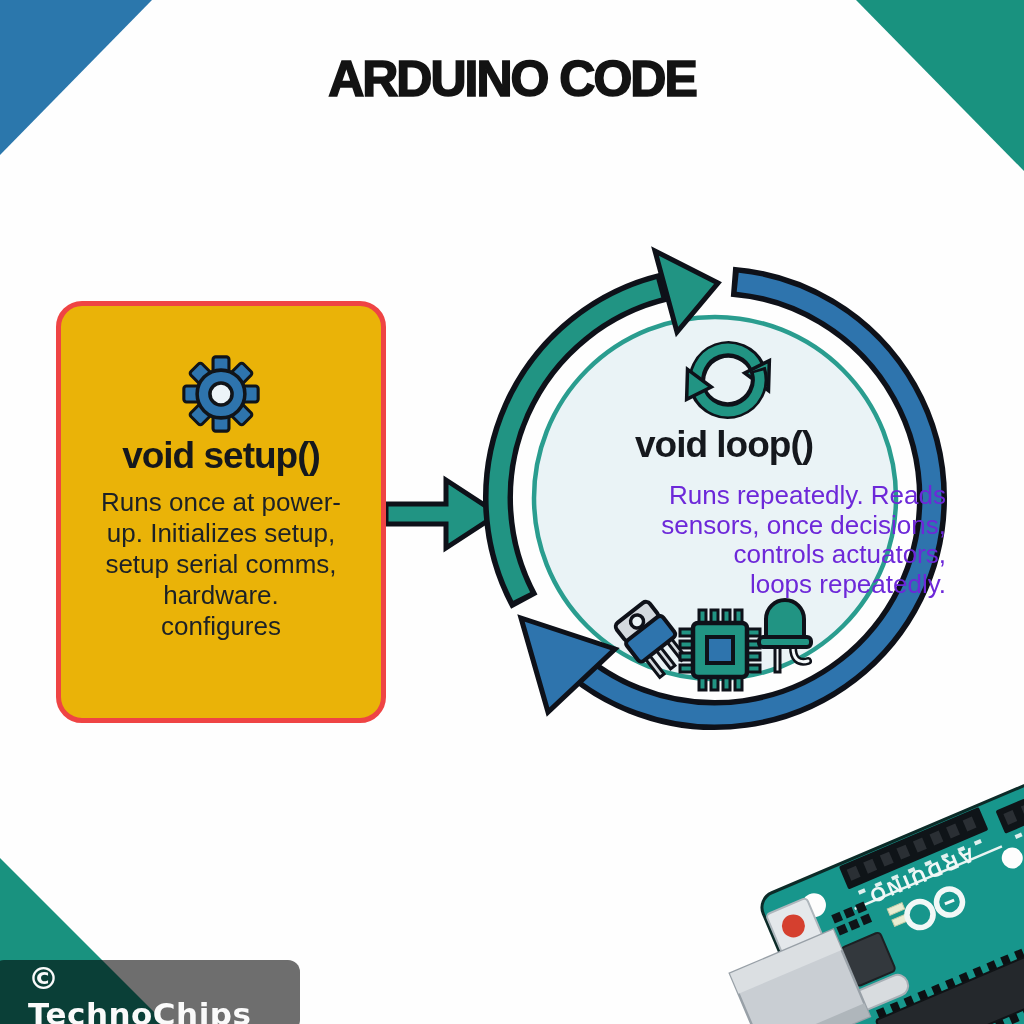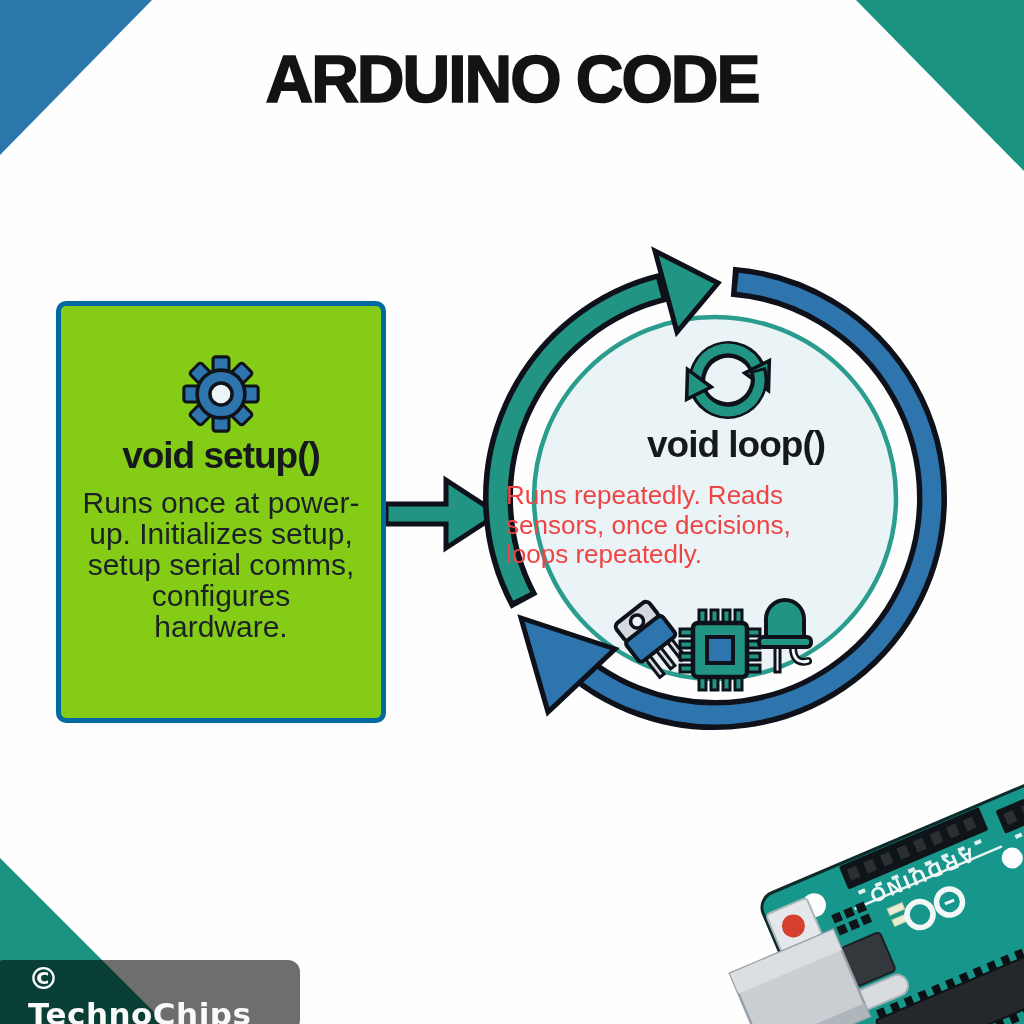--- a/index.html
+++ b/index.html
@@ -10,38 +10,38 @@
   .tri{position:absolute;}
   .tri-tl{left:0;top:0;width:152px;height:155px;background:#2B77AC;
           clip-path:polygon(0 0,100% 0,0 100%);}
   .tri-tr{right:0;top:0;width:168px;height:171px;background:#19927F;
           clip-path:polygon(0 0,100% 0,100% 100%);}
   .tri-bl{left:0;bottom:0;width:166px;height:166px;background:#19927F;
           clip-path:polygon(0 0,0 100%,100% 100%);}
 
   
   .title{position:absolute;left:0;top:44px;width:100%;text-align:center;
-         font-weight:700;font-size:66px;line-height:70px;letter-spacing:-2px;
+         font-weight:700;font-size:50px;line-height:70px;letter-spacing:-2px;
          color:#131313;-webkit-text-stroke:1.6px #131313;}
 
   
   .card{position:absolute;left:56px;top:301px;width:330px;height:422px;
-        background:#84cc16;border:5px solid #0369a1;border-radius:10px;box-sizing:border-box;}
+        background:#eab308;border:5px solid #ef4444;border-radius:26px;box-sizing:border-box;}
   .card-gear{position:absolute;left:50%;top:42px;margin-left:-46px;width:92px;height:92px;}
   .card-heading{position:absolute;left:0;top:129px;width:100%;text-align:center;
         font-size:37px;font-weight:700;letter-spacing:-1px;color:#15181D;}
   .card-lines{position:absolute;left:-12px;top:181px;width:344px;text-align:center;
-        font-size:30px;line-height:31px;color:#1C2127;}
+        font-size:26px;line-height:31px;color:#1C2127;}
   .card-lines div{white-space:nowrap;}
 
   
-  .loop-heading{position:absolute;left:536px;top:424px;width:400px;text-align:center;
+  .loop-heading{position:absolute;left:524px;top:424px;width:400px;text-align:center;
         font-size:37px;font-weight:700;letter-spacing:-1px;color:#15181D;}
-  .loop-lines{position:absolute;left:506px;top:481px;width:440px;text-align:left;
-        font-size:26px;line-height:29.5px;color:#ef4444;}
+  .loop-lines{position:absolute;left:506px;top:481px;width:440px;text-align:right;
+        font-size:26px;line-height:29.5px;color:#6d28d9;}
   .loop-lines div{white-space:nowrap;}
 
   .abs-svg{position:absolute;}
 
   
   .watermark{position:absolute;left:-8px;top:960px;width:308px;height:72px;
         background:rgba(0,0,0,0.57);border-radius:12px;display:flex;align-items:center;
         padding-left:36px;box-sizing:border-box;color:#FAFAFA;font-weight:700;font-size:31px;
         word-spacing:10px;letter-spacing:0.5px;
         font-family:"DejaVu Sans","Liberation Sans",sans-serif;}
@@ -74,22 +74,22 @@
         </g>
         <circle r="27" fill="#2E74AD" stroke="#101419" stroke-width="4"></circle>
         <circle r="12.5" fill="#ECF4F8" stroke="#101419" stroke-width="4"></circle>
       </g>
     </svg>
     <div class="card-heading">void setup()</div>
     <div class="card-lines">
       <div>Runs once at power-</div>
       <div>up. Initializes setup,</div>
       <div>setup serial comms,</div>
+      <div>hardware.</div>
       <div>configures</div>
-      <div>hardware.</div>
     </div>
   </div>
 
   <svg class="abs-svg" style="left:386px;top:469px;" width="120" height="90" viewBox="0 0 120 90">
     <path d="M 0 35 L 60 35 L 60 11 L 112 45 L 60 79 L 60 55 L 0 55 Z" fill="#219483" stroke="#0E1119" stroke-width="5" stroke-linejoin="miter"></path>
   </svg>
 
   <svg class="abs-svg" style="left:455px;top:235px;" width="560" height="560" viewBox="0 0 560 560">
 
     <circle cx="260" cy="263" r="181" fill="#EAF3F6" stroke="#2A9D8F" stroke-width="4.5"></circle>
@@ -157,20 +157,21 @@
       <path d="M 8 12 c 0 11 5 17 15 14" fill="none" stroke="#F4F8FA" stroke-width="3" stroke-linecap="round"></path>
       <path d="M -19 2 L -19 -16 A 19 19 0 0 1 19 -16 L 19 2 Z" fill="#219483" stroke="#0E1119" stroke-width="4"></path>
       <rect x="-26" y="2" width="52" height="10" rx="4" fill="#219483" stroke="#0E1119" stroke-width="4"></rect>
     </g>
   </svg>
 
   <div class="loop-heading">void loop()</div>
   <div class="loop-lines">
     <div>Runs repeatedly. Reads</div>
     <div>sensors, once decisions,</div>
+    <div>controls actuators,</div>
     <div>loops repeatedly.</div>
   </div>
 
   <svg class="abs-svg" style="left:690px;top:755px;" width="334" height="269" viewBox="0 0 334 269">
     <g transform="translate(67,144) rotate(-23)">
 
       <rect x="0" y="0" width="520" height="380" rx="16" fill="#17968C" stroke="#0C2B28" stroke-width="3"></rect>
 
       <rect x="86" y="46" width="160" height="2.5" fill="#E9F4F2"></rect>
 

